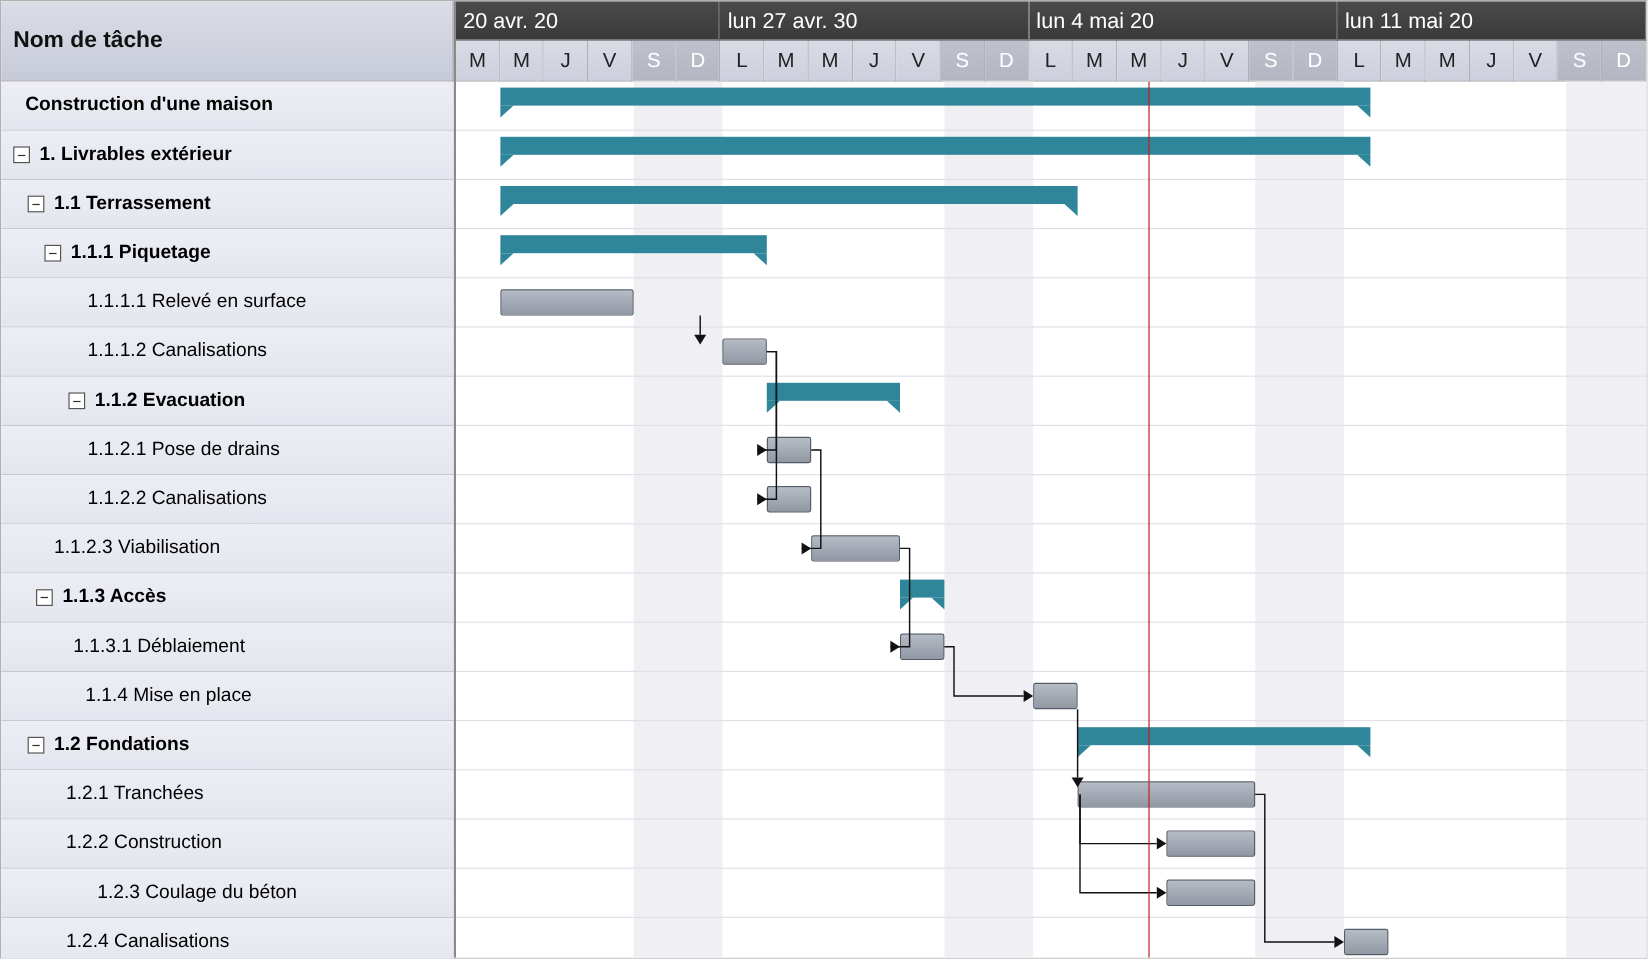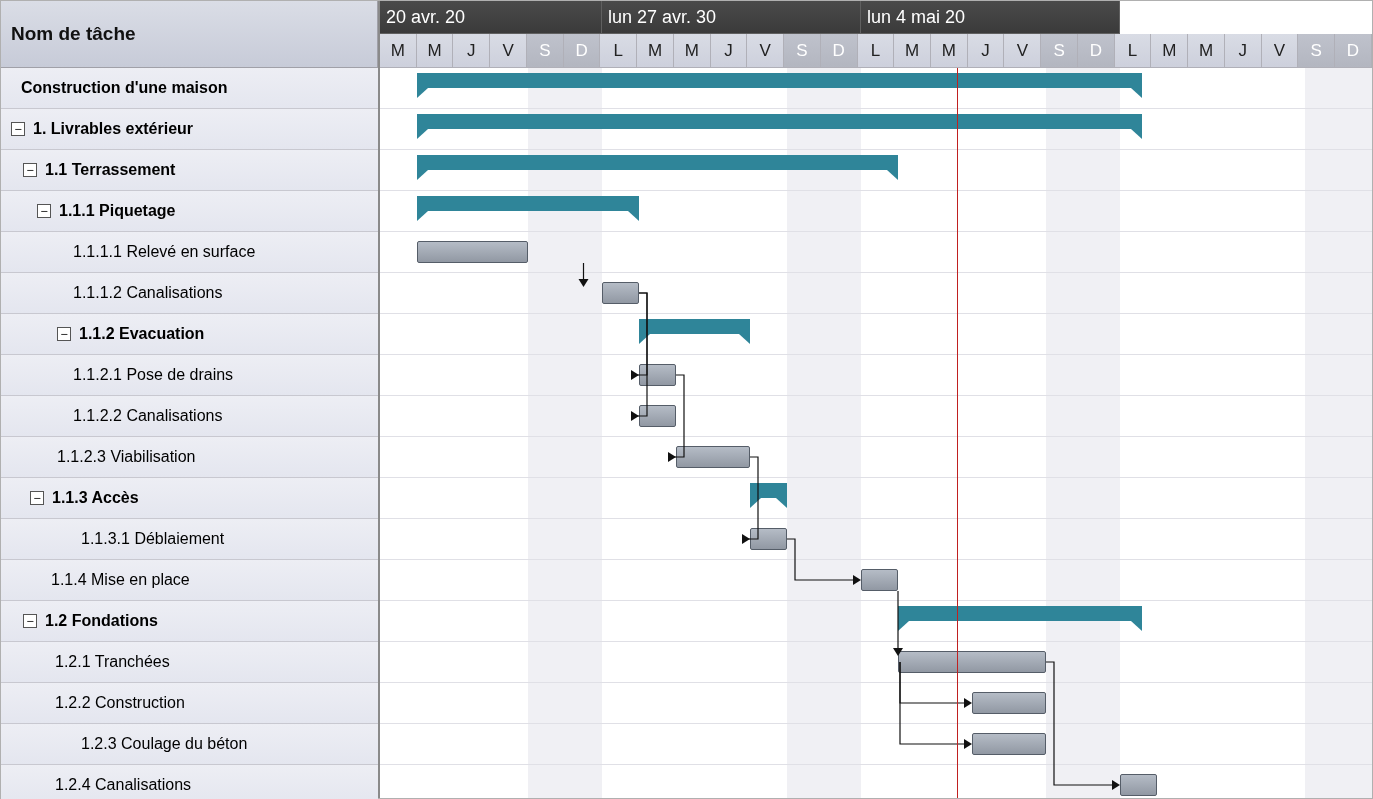--- a/index.html
+++ b/index.html
@@ -11,21 +11,21 @@
 .header-cell { height: 67px; background: linear-gradient(#dadde6,#c7cbd8); border-bottom: 1px solid #a0a0a8; border-right: 1px solid #a0a0a8; display: flex; align-items: center; padding-left: 10px; font-weight: bold; font-size: 19px; color: #111; }
 .task-row { height: 41px; border-bottom: 1px solid #c8c8d0; display: flex; align-items: center; background: linear-gradient(#edeef4,#e4e6ef); cursor: pointer; position: relative; }
 .toggle { width: 14px; height: 14px; border: 1px solid #555; background: #fff; display: flex; align-items: center; justify-content: center; font-size: 12px; line-height: 1; margin-right: 8px; color: #333; font-family: monospace; }
 .toggle::before { content: "−"; }
 .task-label { white-space: nowrap; }
 .bold { font-weight: bold; }
 
 
 .gantt { flex: 1; position: relative; overflow: hidden; background: #fff; }
 .timeline-header { position: relative; height: 67px; }
-.week-row { display: flex; height: 33px; }
+.week-row { display: flex; height: 33px; justify-content: space-between; }
 .week-cell { height: 33px; background: linear-gradient(#4a4a4a,#3a3a3a); color: #fff; border-right: 1px solid #606060; border-bottom: 1px solid #606060; display: flex; align-items: center; padding-left: 6px; font-size: 18px; }
 .day-row { display: flex; height: 34px; }
 .day-cell { width: 37px; height: 34px; background: linear-gradient(#d9dce5,#cdd0dc); border-right: 1px solid #b0b0b8; border-bottom: 1px solid #b0b0b8; display: flex; align-items: center; justify-content: center; font-size: 17px; color: #222; }
 .day-cell.wknd { background: linear-gradient(#bfc2cc,#b3b6c0); color: #fff; }
 
 .gantt-body { position: relative; }
 .gantt-row { height: 41px; border-bottom: 1px solid #e0e0e6; position: relative; }
 .stripe { position: absolute; top: 0; bottom: 0; background: #f0f0f4; }
 .today-line { position: absolute; top: 0; bottom: 0; width: 0; border-left: 1px solid #c02020; z-index: 50; }
 
@@ -72,31 +72,31 @@
         <div class="task-row" style="padding-left: 56px;">
           <span class="toggle"></span>
           <span class="task-label bold">1.1.2 Evacuation</span>
         </div>
         <div class="task-row" style="padding-left: 72px;">
           <span class="task-label">1.1.2.1 Pose de drains</span>
         </div>
         <div class="task-row" style="padding-left: 72px;">
           <span class="task-label">1.1.2.2 Canalisations</span>
         </div>
-        <div class="task-row" style="padding-left: 56px;">
+        <div class="task-row" style="padding-left: 44px;">
           <span class="task-label">1.1.2.3 Viabilisation</span>
         </div>
         <div class="task-row" style="padding-left: 29px;">
           <span class="toggle"></span>
           <span class="task-label bold">1.1.3 Accès</span>
         </div>
-        <div class="task-row" style="padding-left: 80px;">
+        <div class="task-row" style="padding-left: 60px;">
           <span class="task-label">1.1.3.1 Déblaiement</span>
         </div>
-        <div class="task-row" style="padding-left: 50px;">
+        <div class="task-row" style="padding-left: 70px;">
           <span class="task-label">1.1.4 Mise en place</span>
         </div>
         <div class="task-row" style="padding-left: 22px;">
           <span class="toggle"></span>
           <span class="task-label bold">1.2 Fondations</span>
         </div>
         <div class="task-row" style="padding-left: 54px;">
           <span class="task-label">1.2.1 Tranchées</span>
         </div>
         <div class="task-row" style="padding-left: 54px;">
@@ -109,20 +109,21 @@
           <span class="task-label">1.2.4 Canalisations</span>
         </div>
       </div>
   </div>
   <div class="gantt">
     <div class="timeline-header">
       <div class="week-row" id="week-row">
           <div class="week-cell" style="width: 222px;">20 avr. 20</div>
           <div class="week-cell" style="width: 259px;">lun 27 avr. 30</div>
           <div class="week-cell" style="width: 259px;">lun 4 mai 20</div>
+          <div class="week-cell" style="width: 259px;">lun 11 mai 20</div>
         </div>
       <div class="day-row" id="day-row">
           <div class="day-cell">M</div>
           <div class="day-cell">M</div>
           <div class="day-cell">J</div>
           <div class="day-cell">V</div>
           <div class="day-cell wknd">S</div>
           <div class="day-cell wknd">D</div>
           <div class="day-cell">L</div>
           <div class="day-cell">M</div>

